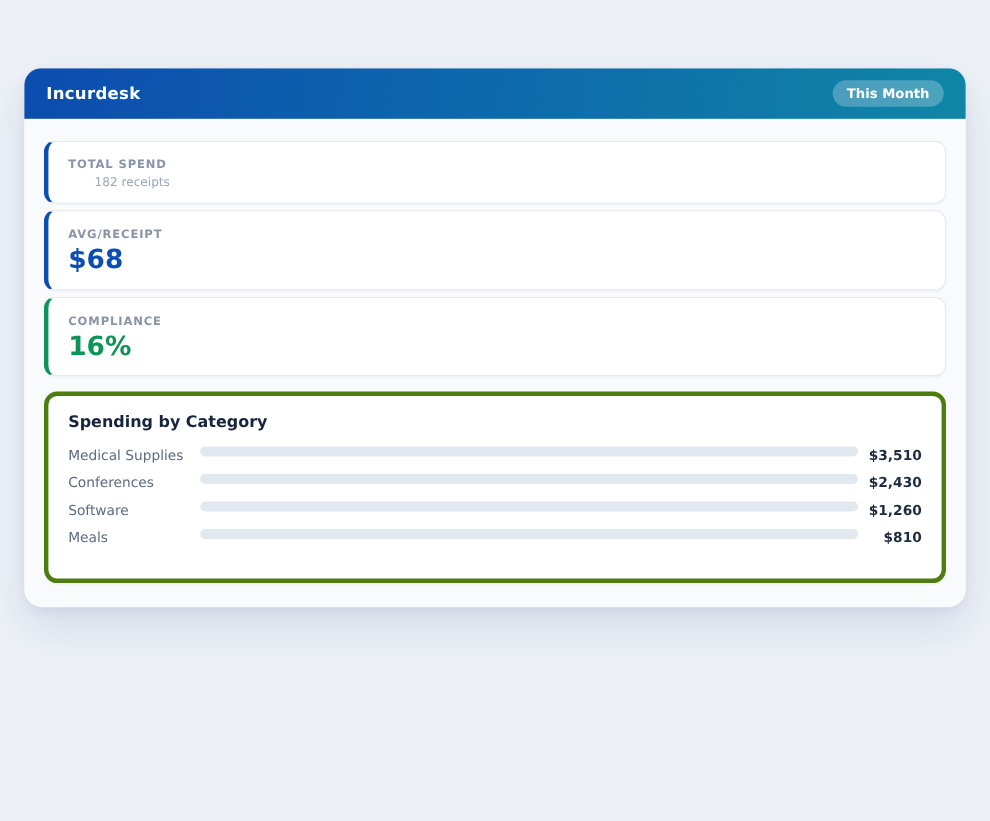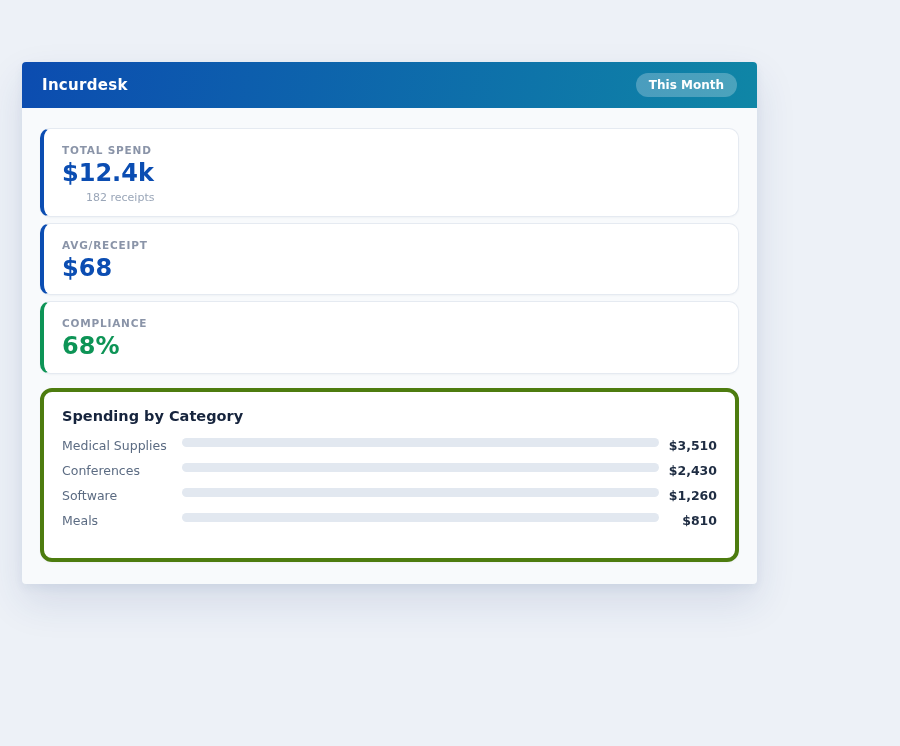--- a/index.html
+++ b/index.html
@@ -6,23 +6,23 @@
   html, body { width: 900px; height: 746px; }
   body {
     font-family: "DejaVu Sans", "Liberation Sans", sans-serif;
     background: #edf1f7;
   }
   .page {
     width: 900px; height: 746px;
     padding: 62px 22px 0 22px;
   }
   .panel {
-    width: 735px;
+    width: 856px;
     background: #f8fafc;
-    border-radius: 4px;
+    border-radius: 16px;
     box-shadow: 0 18px 40px rgba(30, 60, 120, 0.12), 0 4px 10px rgba(30,60,120,0.06);
     overflow: hidden;
   }
   .app-header {
     height: 46px;
     display: flex;
     align-items: center;
     justify-content: space-between;
     padding: 0 20px;
     background: linear-gradient(100deg, #0c4cb0 0%, #0f86a6 100%);
@@ -126,31 +126,30 @@
 
     <header class="app-header" style="background: linear-gradient(100deg, rgb(12, 76, 176) 0%, rgb(15, 134, 166) 100%);">
       <h1 class="app-title">Incurdesk</h1>
       <span class="badge">This Month</span>
     </header>
 
     <div class="panel-body">
       <div>
           <div class="stat-card" style="border-left-color: rgb(11, 77, 178);">
     <div class="stat-label">TOTAL SPEND</div>
-    <div class="stat-value" style="color: rgb(11, 77, 178);">$12.4k</div>
     <div class="stat-sub">182 receipts</div>
   </div>
           <div class="stat-card" style="border-left-color: rgb(11, 77, 178);">
     <div class="stat-label">AVG/RECEIPT</div>
     <div class="stat-value" style="color: rgb(11, 77, 178);">$68</div>
 
   </div>
           <div class="stat-card" style="border-left-color: rgb(13, 148, 86);">
     <div class="stat-label">COMPLIANCE</div>
-    <div class="stat-value" style="color: rgb(13, 148, 86);">68%</div>
+    <div class="stat-value" style="color: rgb(13, 148, 86);">16%</div>
 
   </div>
         </div>
 
       <section class="chart-card">
         <h2 class="chart-title">Spending by Category</h2>
         <div>
             <div class="chart-row">
     <span class="chart-row-label">Medical Supplies</span>
     <span class="chart-track" style="background: rgb(226, 232, 240);">

